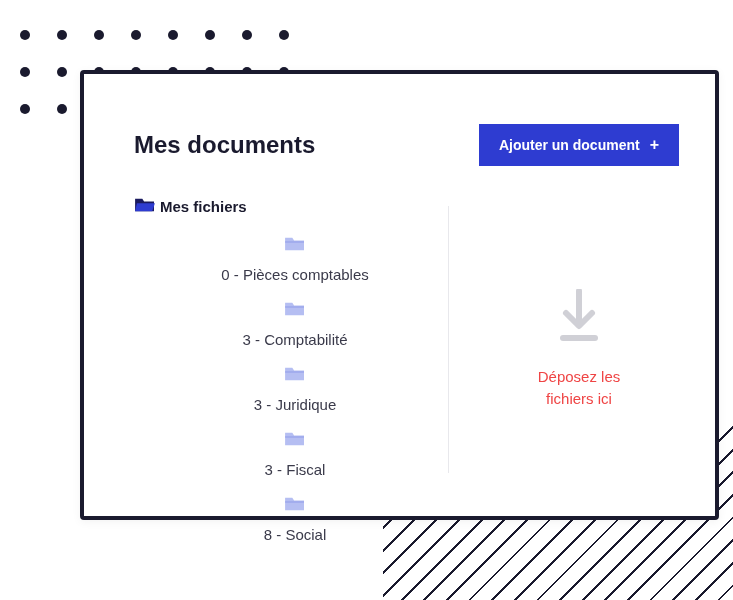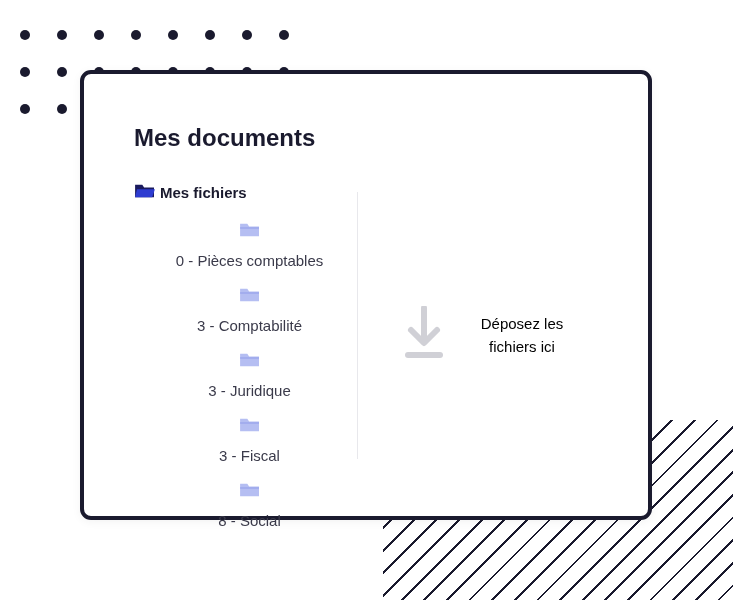--- a/index.html
+++ b/index.html
@@ -45,27 +45,27 @@
         #1a1a2e 0px,
         #1a1a2e 2px,
         transparent 2px,
         transparent 16px
       );
     }
     .card {
       position: absolute;
       top: 70px;
       left: 80px;
-      width: 572px;
+      width: 639px;
       height: 450px;
       background: #fff;
       border: 4px solid #1a1a2e;
-      border-radius: 11px;
+      border-radius: 4px;
       z-index: 2;
-      padding: 50px 60px 30px 50px;
+      padding: 50px 36px 30px 50px;
       box-shadow: 0 2px 10px rgba(0,0,0,0.05);
     }
     .header-row {
       display: flex;
       justify-content: space-between;
       align-items: center;
       margin-bottom: 30px;
     }
     .title {
       font-size: 24px;
@@ -118,25 +118,25 @@
       flex-direction: column;
     }
     .divider {
       width: 1px;
       background: #e8e8ec;
       margin: 10px 0;
     }
     .dropzone {
       width: 200px;
       display: flex;
-      flex-direction: row;
+      flex-direction: column;
       align-items: center;
       justify-content: center;
       gap: 18px;
-      color: #000000;
+      color: #ef4444;
       padding-top: 20px;
     }
     .dropzone-text {
       font-size: 15px;
       text-align: center;
       line-height: 1.5;
       max-width: 110px;
     }
     .folder-open-dark svg { width: 22px; height: 18px; }
     .folder-light svg { width: 22px; height: 18px; }
@@ -169,20 +169,24 @@
     <div class="dot"></div>
     <div class="dot"></div>
     <div class="dot"></div>
 </div>
 
 <div class="stripes"></div>
 
 <div class="card">
   <div class="header-row">
     <h1 class="title">Mes documents</h1>
+    <button class="add-btn">
+      <span>Ajouter un document</span>
+      <span class="plus">+</span>
+    </button>
   </div>
 
   <div class="content-row">
     <div class="tree">
       <div class="tree-root">
         <span class="folder-open-dark">
           <svg viewBox="0 0 24 20" fill="none">
             <path d="M1 3 L1 17 L22 17 L22 6 L11 6 L9 3 Z" fill="#1a1a5e"></path>
             <path d="M3 8 L23 8 L20 17 L1 17 Z" fill="#2e3cd1"></path>
           </svg>

